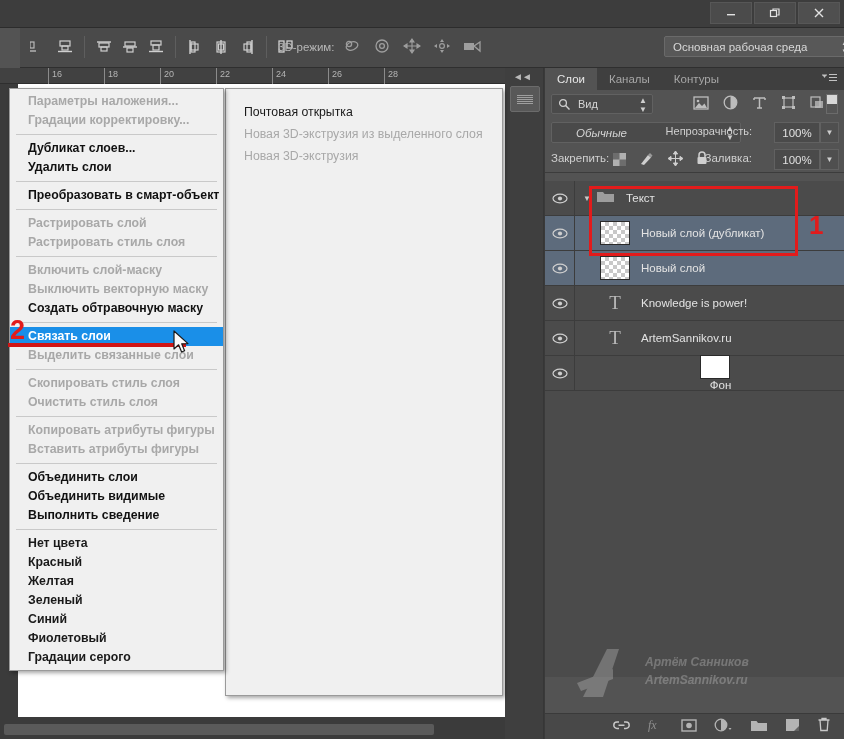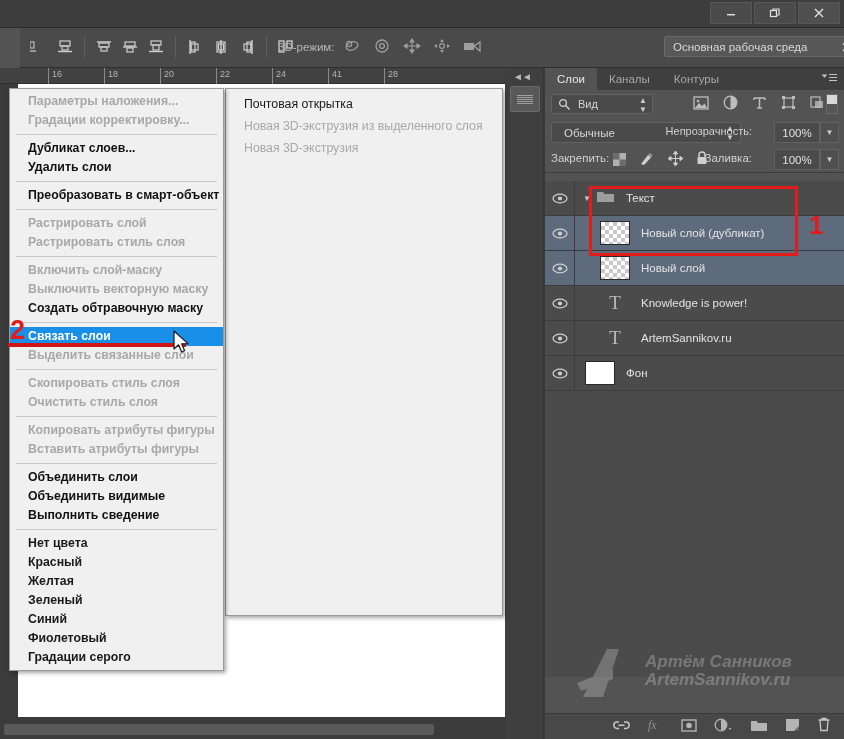--- a/index.html
+++ b/index.html
@@ -72,22 +72,22 @@
     font-size: 12.3px; line-height: 17px; padding: 1px 0 1px 18px;
     color: #1a1a1a; white-space: nowrap; cursor: default; font-weight: bold;
   }
   .ctx-item.dis { color: #a8a8a8; }
   .ctx-item.bold { color: #111; }
   .ctx-item.sel { background: #1a8fe8; color: #fff; position: relative; }
   .ctx-sep { height: 1px; background: #c9c9c9; margin: 4px 6px; }
 
   
   .submenu {
-    position: absolute; left: 225px; top: 88px; width: 278px; height: 528px;
-    background: #f0f0f0; border: 1px solid #9a9a9a; padding: 4px 0;
+    position: absolute; left: 225px; top: 88px; width: 278px; height: 608px;
+    background: #f0f0f0; border: 1px solid #9a9a9a; padding: 12px 0;
     box-shadow: 2px 2px 4px rgba(0,0,0,.35); z-index: 39;
   }
   .sub-item { font-size: 12.3px; line-height: 20px; padding: 1px 0 1px 18px; color: #1a1a1a; white-space: nowrap; }
   .sub-item.dis { color: #a8a8a8; }
 
   
   .ann-num { position: absolute; color: #e21b1b; font-weight: bold; font-family: "Liberation Sans", sans-serif; z-index: 60; }
   .ann-line { position: absolute; background: #d01515; z-index: 59; }
   .cursor-arrow { position: absolute; z-index: 61; }
 
@@ -133,21 +133,21 @@
   .filter-toggle {
     position: absolute; right: 6px; top: 4px; width: 12px; height: 20px;
     background: linear-gradient(to bottom,#d8d8d8 0 50%, #555 50% 100%);
     border: 1px solid #6b6b6b;
   }
 
   .blend-row { position: relative; height: 27px; background: #535353; }
   .blend-sel {
     position: absolute; left: 6px; top: 3px; width: 190px; height: 21px;
     background: #4a4a4a; border: 1px solid #616161; border-radius: 2px;
-    color: #d5d5d5; font-size: 11.5px; line-height: 20px; padding-left: 12px;
+    color: #d5d5d5; font-size: 11.5px; line-height: 20px; padding-left: 24px; font-style: italic;
   }
   .blend-sel .spin { position: absolute; right: 6px; top: 1px; font-size: 8px; line-height: 9px; color: #cfcfcf; }
   .op-label { position: absolute; right: 92px; top: 6px; color: #d0d0d0; font-size: 11px; }
   .op-val {
     position: absolute; right: 24px; top: 3px; width: 46px; height: 21px;
     background: #4a4a4a; border: 1px solid #616161;
     color: #e0e0e0; font-size: 11.5px; line-height: 20px; text-align: center;
   }
   .op-arrow {
     position: absolute; right: 5px; top: 3px; width: 19px; height: 21px;
@@ -177,21 +177,21 @@
       linear-gradient(45deg,#c8c8c8 25%,transparent 25%,transparent 75%,#c8c8c8 75%);
     background-size: 8px 8px; background-position: 0 0, 4px 4px; background-color: #fff;
   }
   .thumb-white { width: 30px; height: 24px; background: #fff; border: 1px solid #2a2a2a; flex: none; }
   .layer-name { color: #e3e3e3; font-size: 11.5px; margin-left: 11px; }
   .group-row { padding-left: 8px; }
   .tri { color: #c8c8c8; font-size: 8px; margin-right: 5px; }
   .t-glyph { width: 30px; text-align: center; color: #b9b9b9; font-family: "Liberation Serif", serif; font-size: 19px; flex: none; }
 
   .watermark { position: absolute; left: 28px; bottom: 36px; width: 270px; height: 56px; opacity: .28; }
-  .wm-text { position: absolute; left: 72px; top: 6px; color: #e8e8e8; font-size: 17px; font-style: italic; font-weight: bold; line-height: 18px; }
+  .wm-text { position: absolute; left: 72px; top: 6px; color: #e8e8e8; font-size: 12px; font-style: italic; font-weight: bold; line-height: 18px; }
 
   .panel-footer {
     position: absolute; left: 0; bottom: 0; width: 300px; height: 26px;
     background: #484848; border-top: 1px solid #3a3a3a;
     display: flex; align-items: center; justify-content: flex-end; gap: 17px; padding-right: 14px;
   }
   .statusbar { position: absolute; left: 0; bottom: 0; width: 505px; height: 22px; background: #3b3b3b; }
   .hscroll { position: absolute; left: 4px; bottom: 4px; width: 430px; height: 11px; background: #5a5a5a; border-radius:2px; }
 </style>
 </head>
@@ -340,21 +340,21 @@
       <div class="tick" style="left:160px">
           <span>20</span>
         </div>
       <div class="tick" style="left:216px">
           <span>22</span>
         </div>
       <div class="tick" style="left:272px">
           <span>24</span>
         </div>
       <div class="tick" style="left:328px">
-          <span>41</span>
+          <span>26</span>
         </div>
       <div class="tick" style="left:384px">
           <span>28</span>
         </div>
     </div>
     <div class="statusbar">
       <div class="hscroll"></div>
     </div>
   </div>
 
@@ -606,21 +606,21 @@
           </div>
         </div>
 
         <div class="layer-row">
           <div class="eye-cell">
             <svg width="16" height="11" viewBox="0 0 16 11">
                 <ellipse cx="8" cy="5.5" rx="7" ry="4.3" fill="none" stroke="#cfcfcf" stroke-width="1.2"></ellipse>
                 <circle cx="8" cy="5.5" r="2.1" fill="#cfcfcf"></circle>
               </svg>
           </div>
-          <div class="layer-body" style="padding-left:10px;">
+          <div class="layer-body" style="padding-left:10px;flex-direction:column;">
             <span class="thumb-white"></span>
             <span class="layer-name">Фон</span>
           </div>
         </div>
       </div>
 
       <div style="position:absolute; left:44px; top:118px; width:209px; height:70px; border:3px solid #e21b1b; z-index:30;"></div>
       <div class="ann-num" style="left:264px; top:142px; font-size:26px; z-index:31;">1</div>
 
       <div class="watermark">

